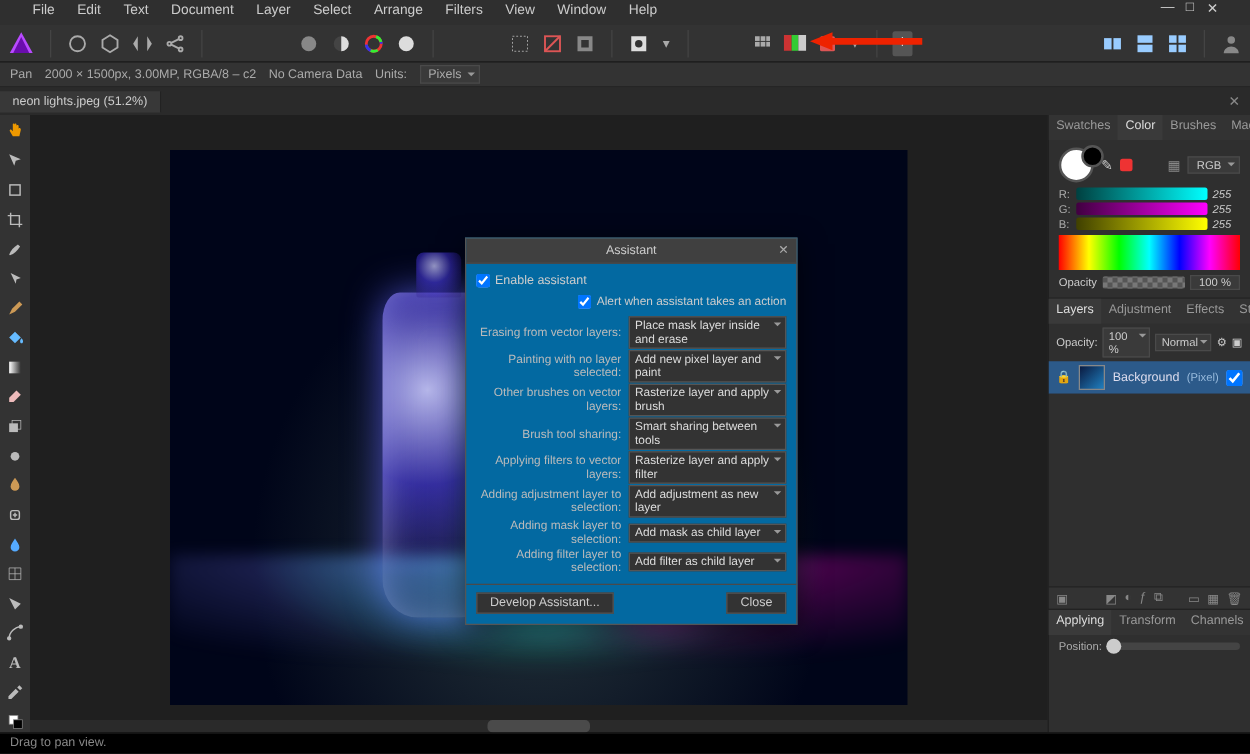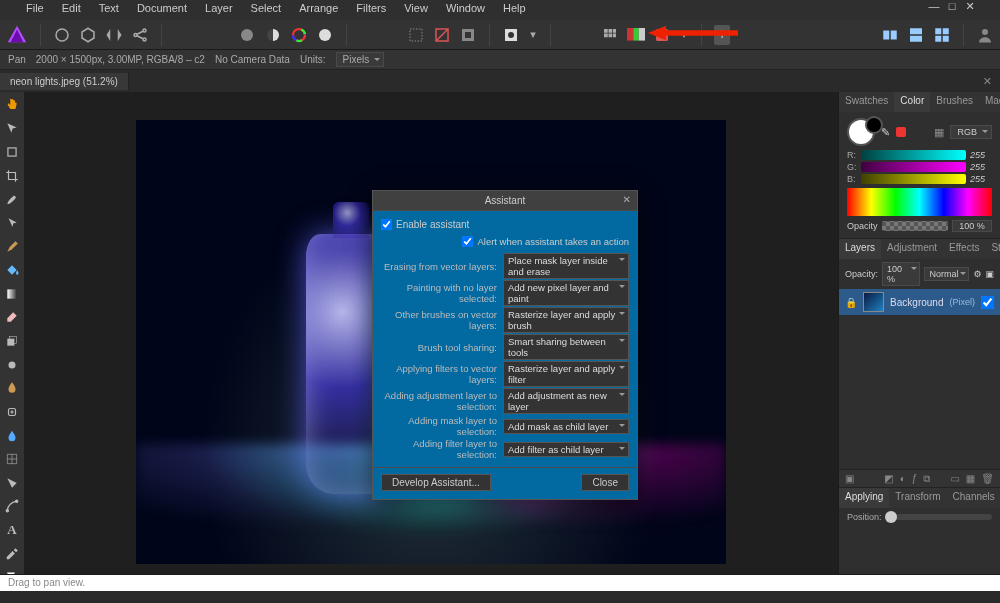--- a/index.html
+++ b/index.html
@@ -73,21 +73,21 @@
   .layer-chk { margin-left:auto; }
   .layer-blank { flex:1; background:#2f2f2f; }
   .panel-iconrow { height:18px; background:#333; display:flex; align-items:center; gap:6px; padding:0 6px; color:#888; font-size:10px; border-top:1px solid #222; }
 
   .histpanel { border-top:1px solid #222; }
   .hist-body { padding:4px 8px; font-size:9px; color:#aaa; }
   .hist-pos { display:flex; align-items:center; gap:6px; }
   .hist-pos .track { flex:1; height:6px; background:#444; border-radius:3px; position:relative; }
   .hist-pos .dot { position:absolute; left:-3px; top:-3px; width:12px; height:12px; background:#ccc; border-radius:50%; }
 
-  .statusbar { position:absolute; left:0; right:0; bottom:12px; height:17px; background:#ffffff; color:#888; font-size:10px; padding:2px 8px; border-top:1px solid #1a1a1a; }
+  .statusbar { position:absolute; left:0; right:0; bottom:0; height:17px; background:#000000; color:#888; font-size:10px; padding:2px 8px; border-top:1px solid #1a1a1a; }
 
   
   .dialog { position:absolute; left:372px; top:190px; width:266px; background:#0369a1; border:1px solid #555; box-shadow:0 4px 20px rgba(0,0,0,0.6); font-size:10px; color:#ccc; }
   .dlg-title { position:relative; text-align:center; padding:4px 0; border-bottom:1px solid #4a4a4a; background:#404040; }
   .dlg-close { position:absolute; right:6px; top:3px; color:#aaa; cursor:default; }
   .dlg-body { padding:6px 8px 2px 8px; }
   .dlg-check { display:flex; align-items:center; gap:4px; margin:2px 0 6px; }
   .dlg-check input { width:11px; height:11px; }
   .dlg-check.right { justify-content:flex-end; font-size:9.5px; }
   .dlg-row { display:flex; align-items:center; gap:4px; margin:1px 0; }

